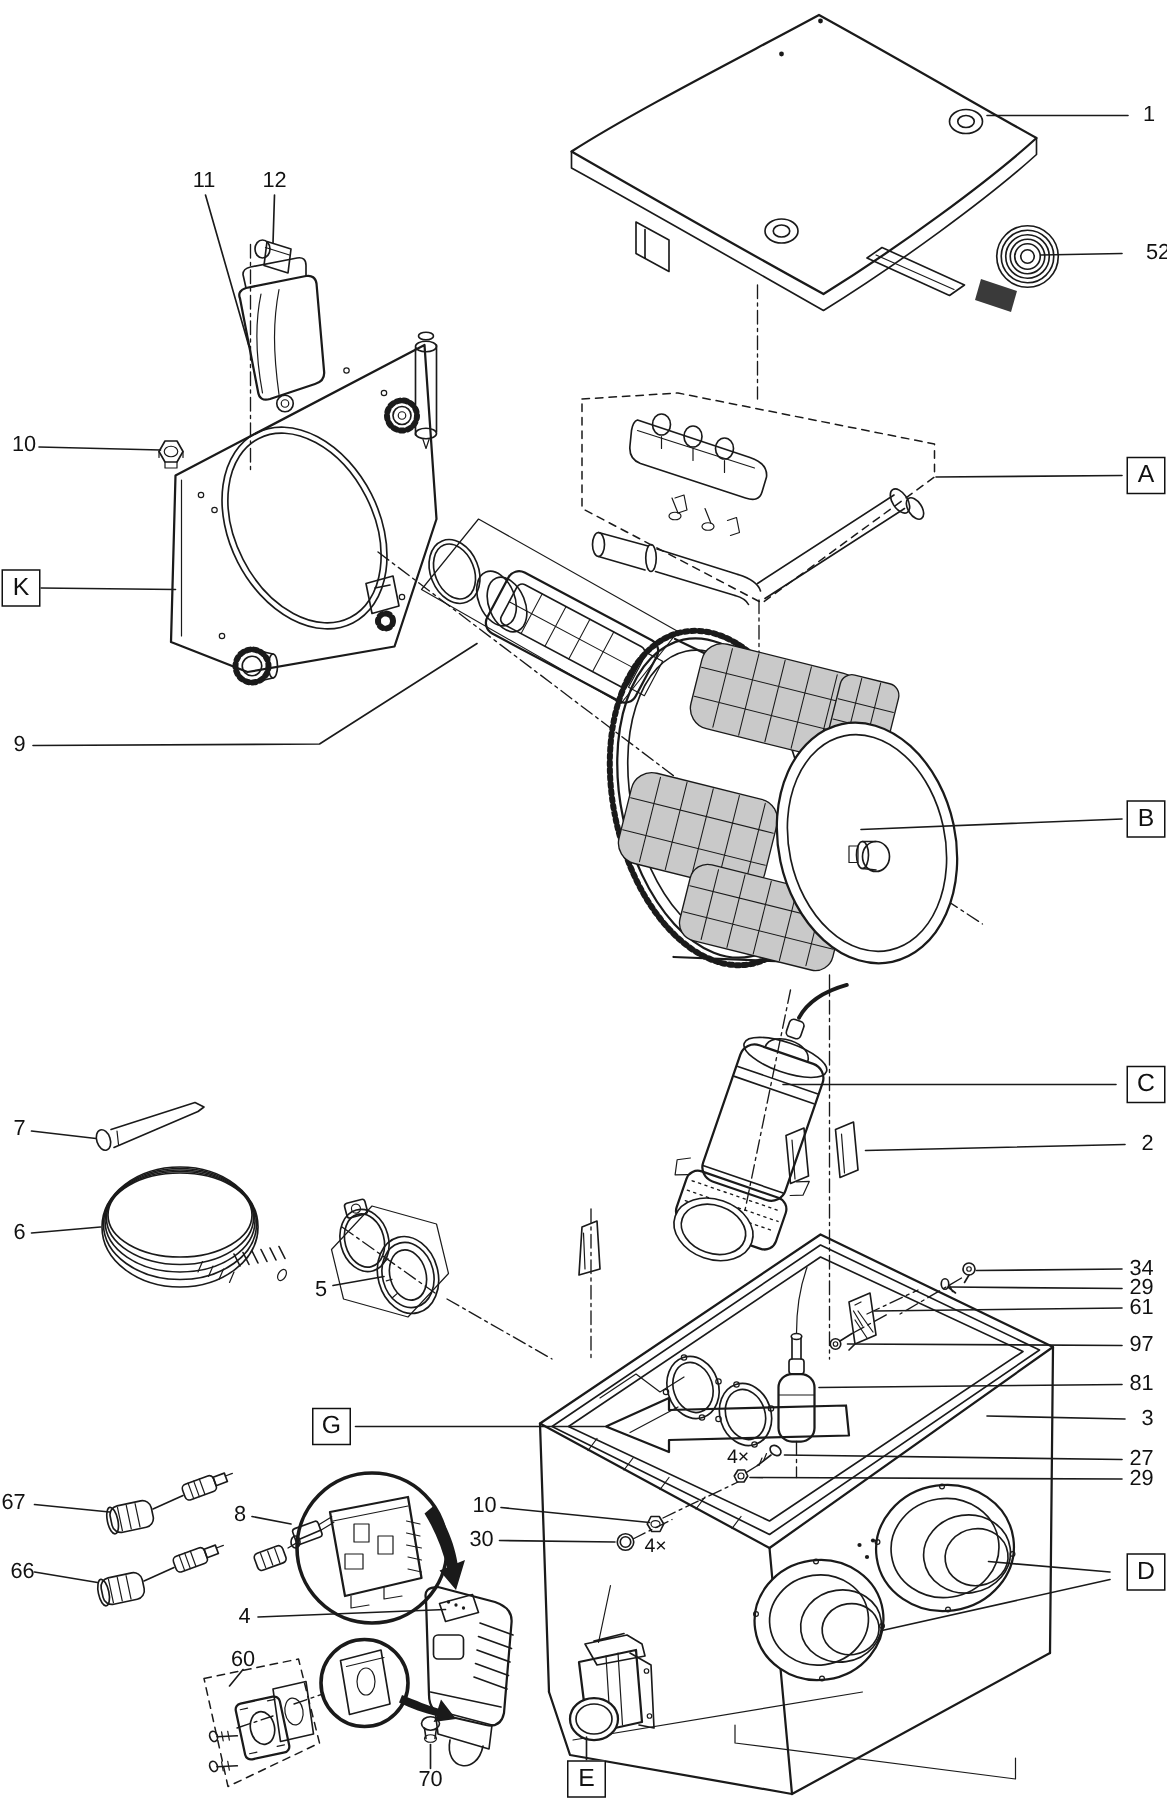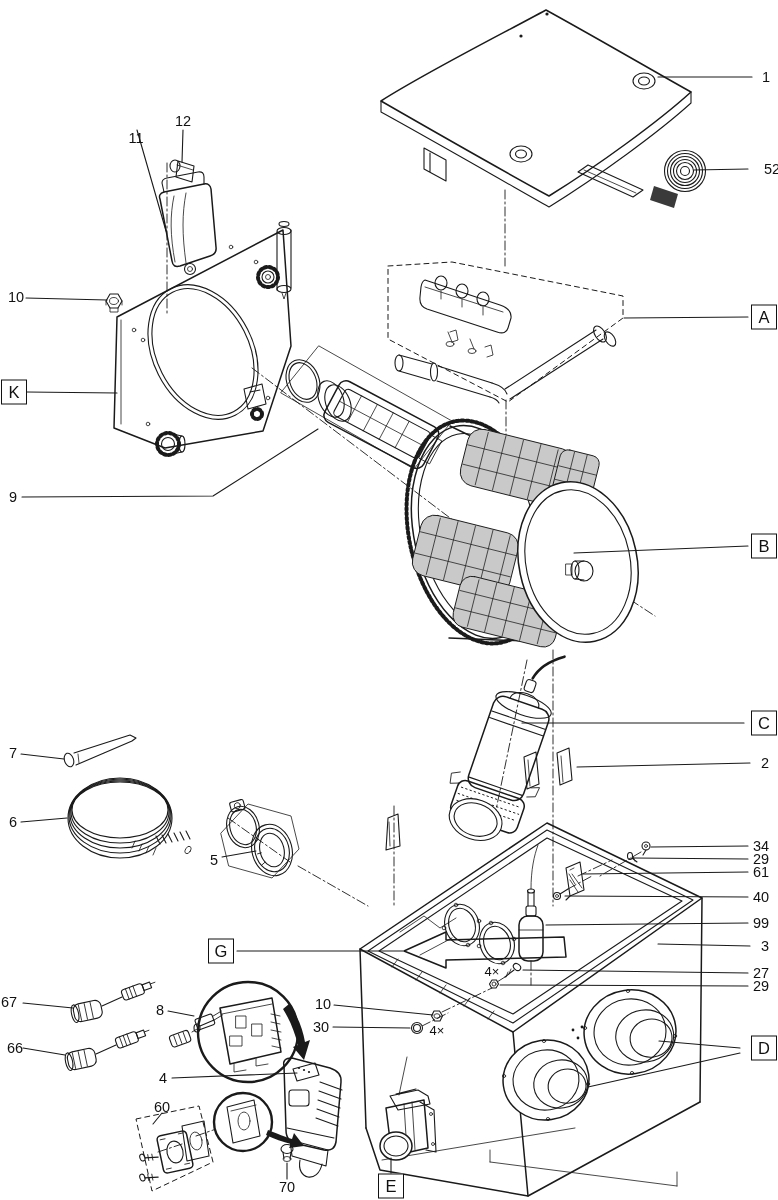--- a/index.html
+++ b/index.html
@@ -501,33 +501,33 @@
     <path d="M162,1113 L153,1124"></path>
     <path d="M287,1179 L287,1163"></path>
     <path d="M391,1176 L391,1158"></path>
     <path d="M23,1003 L73,1008"></path>
     <path d="M23,1048 L65,1055"></path>
   </g>
 </svg>
 
 <div class="num" style="left:766px;top:77px">1</div>
 <div class="num" style="left:772px;top:169px">52</div>
-<div class="num" style="left:136px;top:138px">11</div>
+<div class="num" style="left:136px;top:121px">11</div>
 <div class="num" style="left:183px;top:121px">12</div>
 <div class="num" style="left:16px;top:297px">10</div>
 <div class="num" style="left:13px;top:497px">9</div>
 <div class="num" style="left:765px;top:763px">2</div>
 <div class="num" style="left:13px;top:753px">7</div>
 <div class="num" style="left:13px;top:822px">6</div>
 <div class="num" style="left:214px;top:860px">5</div>
 <div class="num" style="left:761px;top:846px">34</div>
 <div class="num" style="left:761px;top:859px">29</div>
 <div class="num" style="left:761px;top:872px">61</div>
-<div class="num" style="left:761px;top:897px">40</div>
-<div class="num" style="left:761px;top:923px">99</div>
+<div class="num" style="left:761px;top:897px">97</div>
+<div class="num" style="left:761px;top:923px">81</div>
 <div class="num" style="left:765px;top:946px">3</div>
 <div class="num" style="left:761px;top:973px">27</div>
 <div class="num" style="left:761px;top:986px">29</div>
 <div class="num" style="left:323px;top:1004px">10</div>
 <div class="num" style="left:321px;top:1027px">30</div>
 <div class="num" style="left:160px;top:1010px">8</div>
 <div class="num" style="left:163px;top:1078px">4</div>
 <div class="num" style="left:162px;top:1107px">60</div>
 <div class="num" style="left:287px;top:1187px">70</div>
 <div class="num" style="left:9px;top:1002px">67</div>

